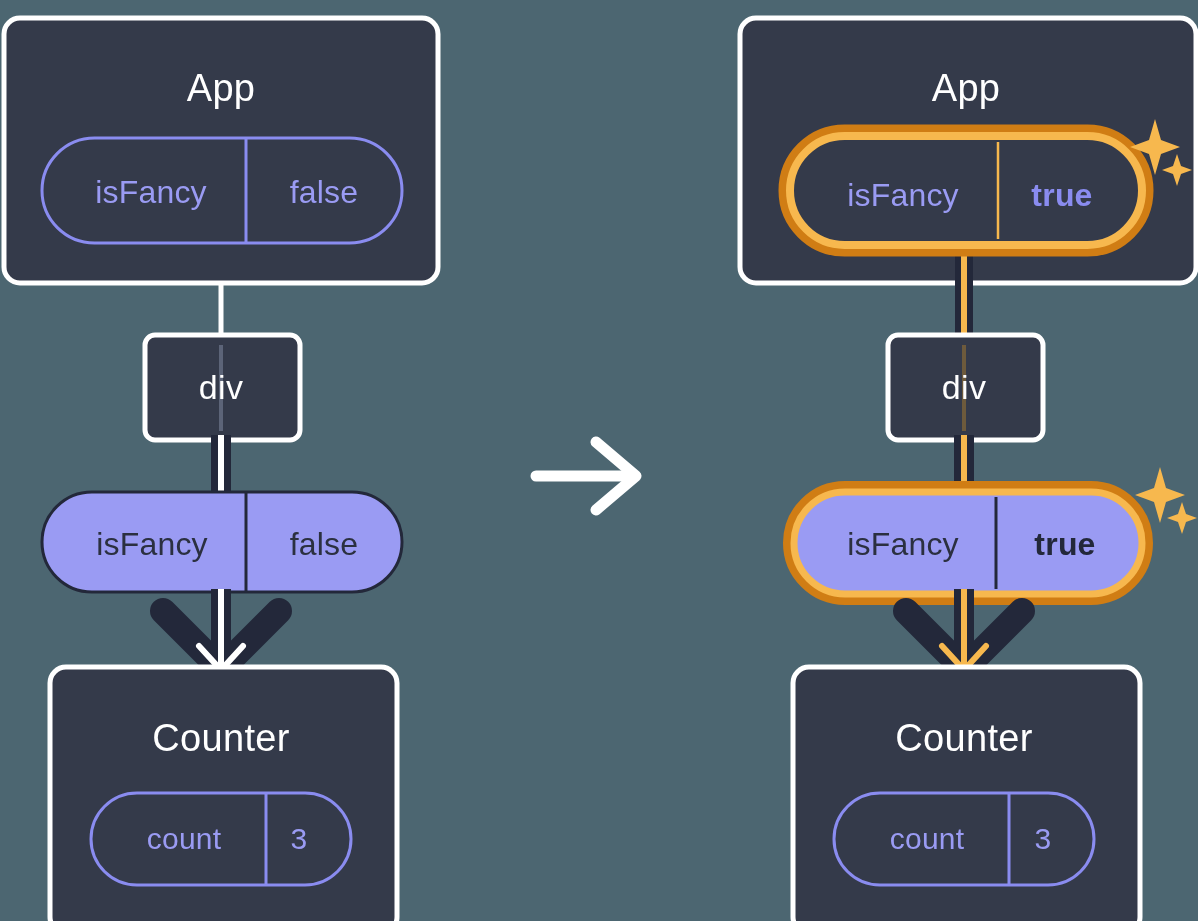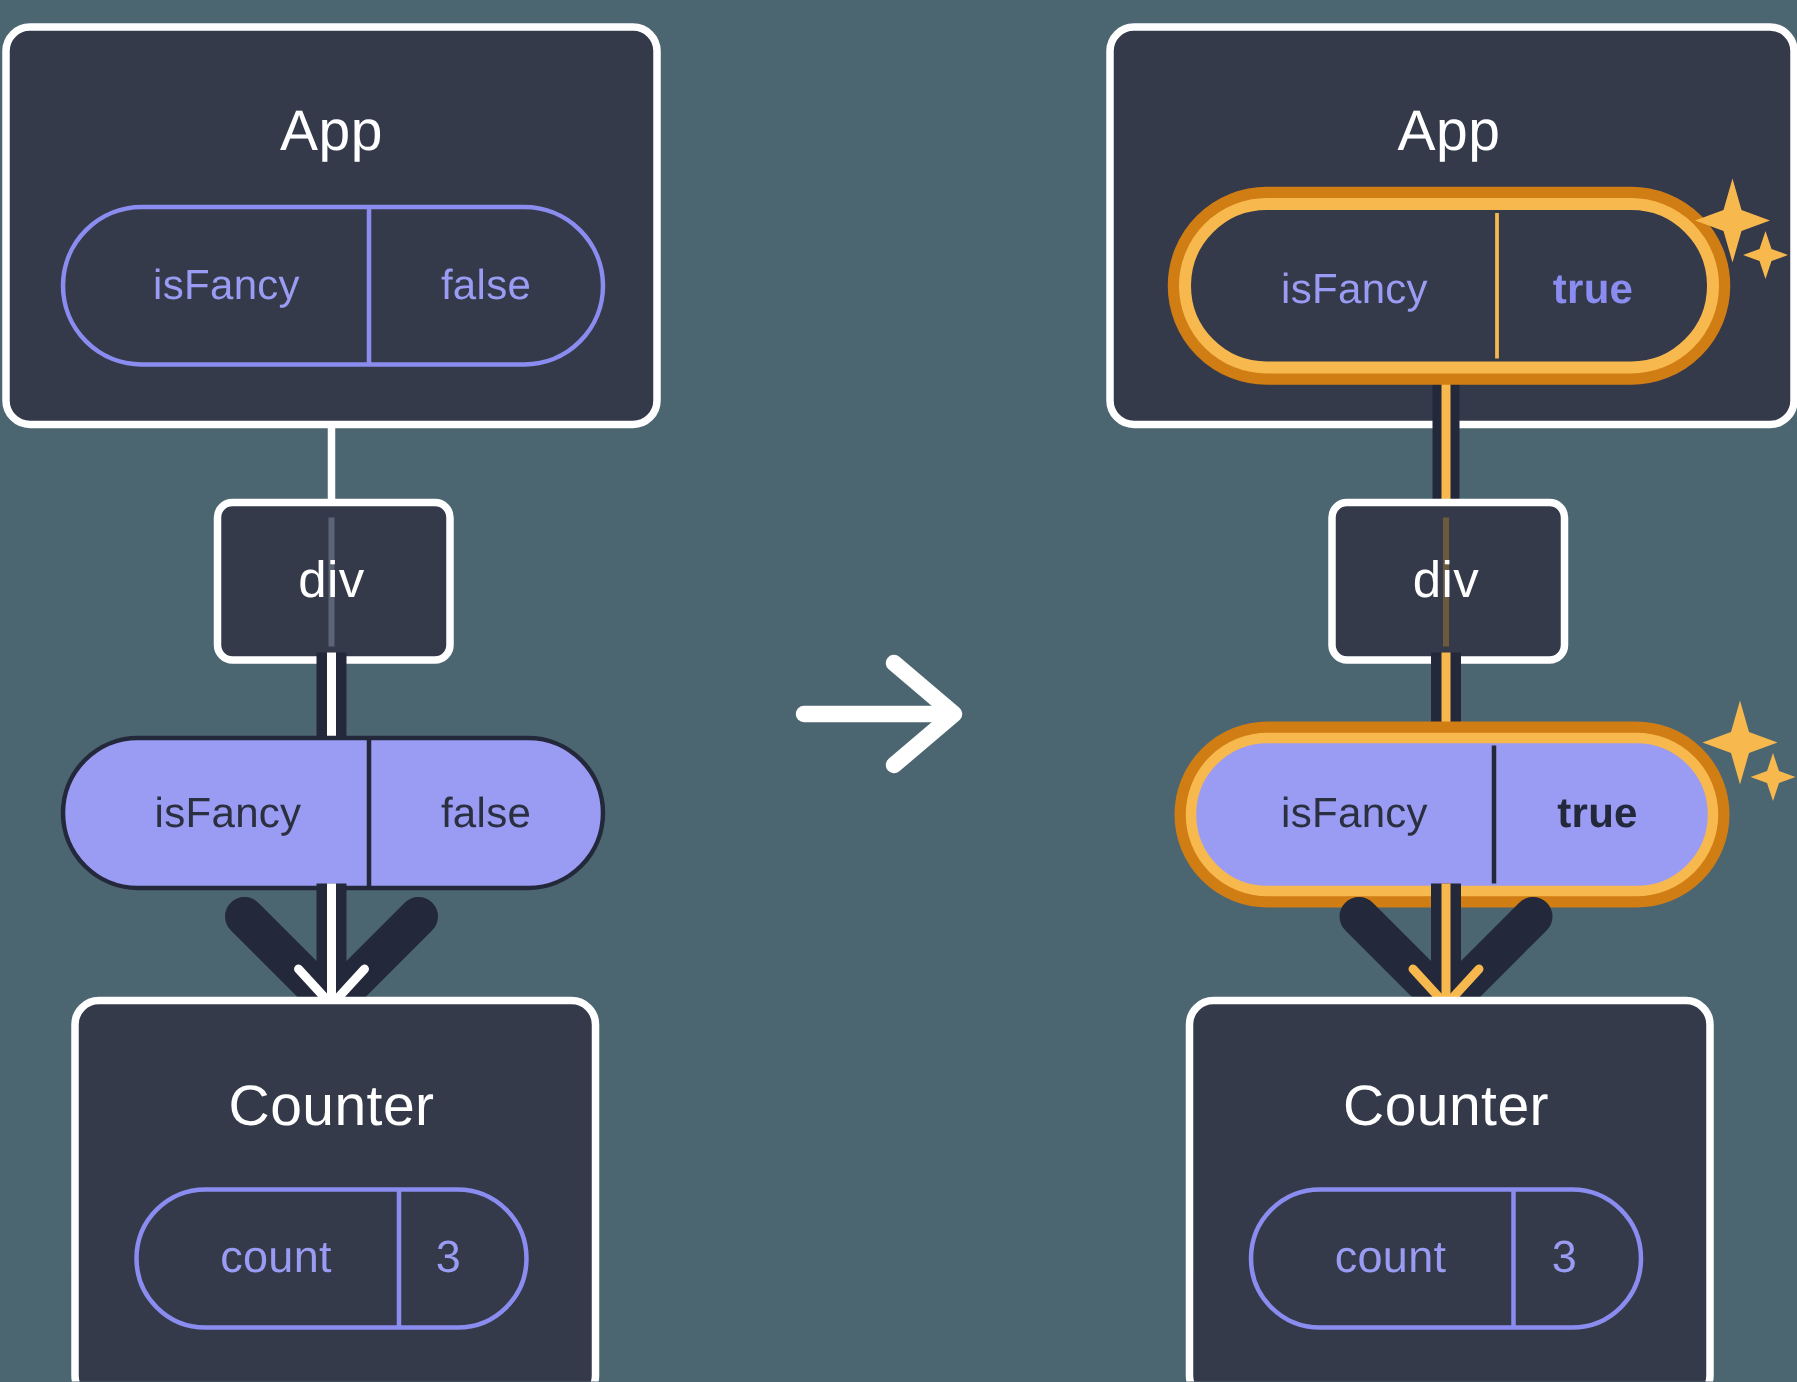--- a/index.html
+++ b/index.html
@@ -18,21 +18,21 @@
     white-space:nowrap;
     pointer-events:none;
   }
   .comp-title{
     font-size:38px;
     color:#ffffff;
     font-weight:400;
     letter-spacing:.3px;
   }
   .pill-text{
-    font-size:28px;
+    font-size:32px;
     letter-spacing:.2px;
   }
   .pill-text.outline{ color:#9a9bf3; }
   .pill-text.outline-bold{ color:#8a8cf0; font-weight:700; }
   .pill-text.filled{ color:#2b3040; }
   .pill-text.filled-bold{ color:#23283a; font-weight:700; }
 
   .ctr{ transform:translateX(-50%); }
 </style>
 </head>

